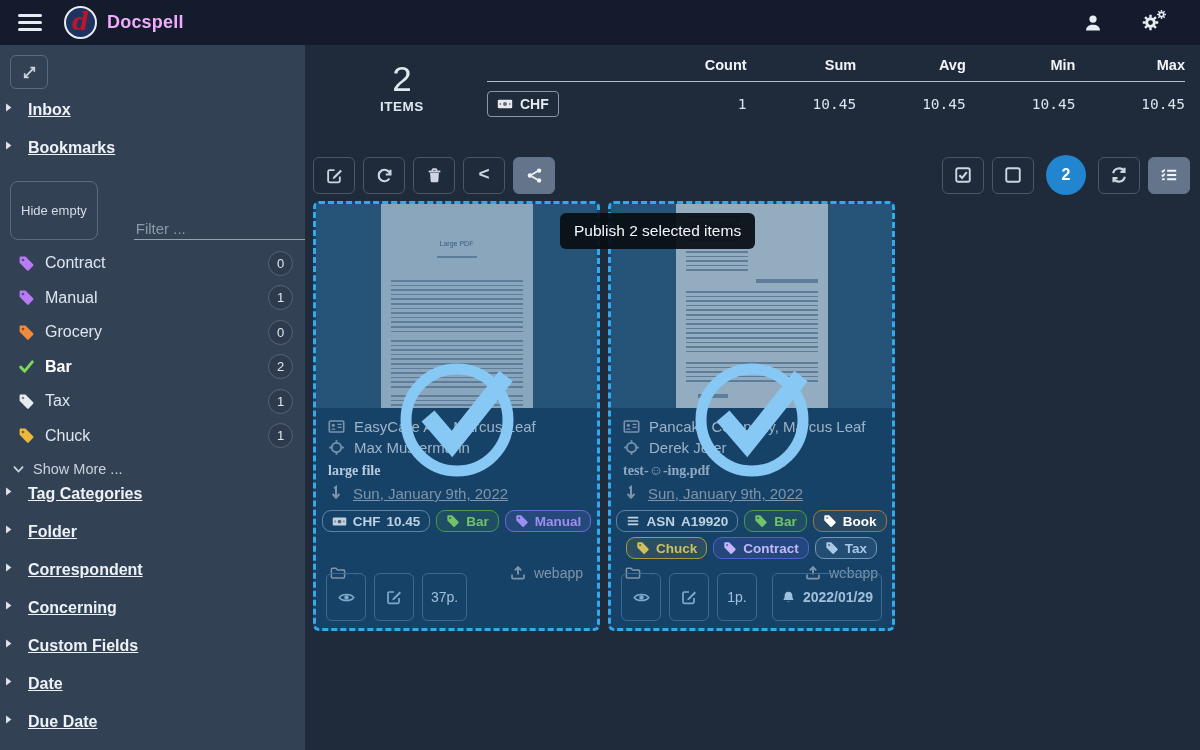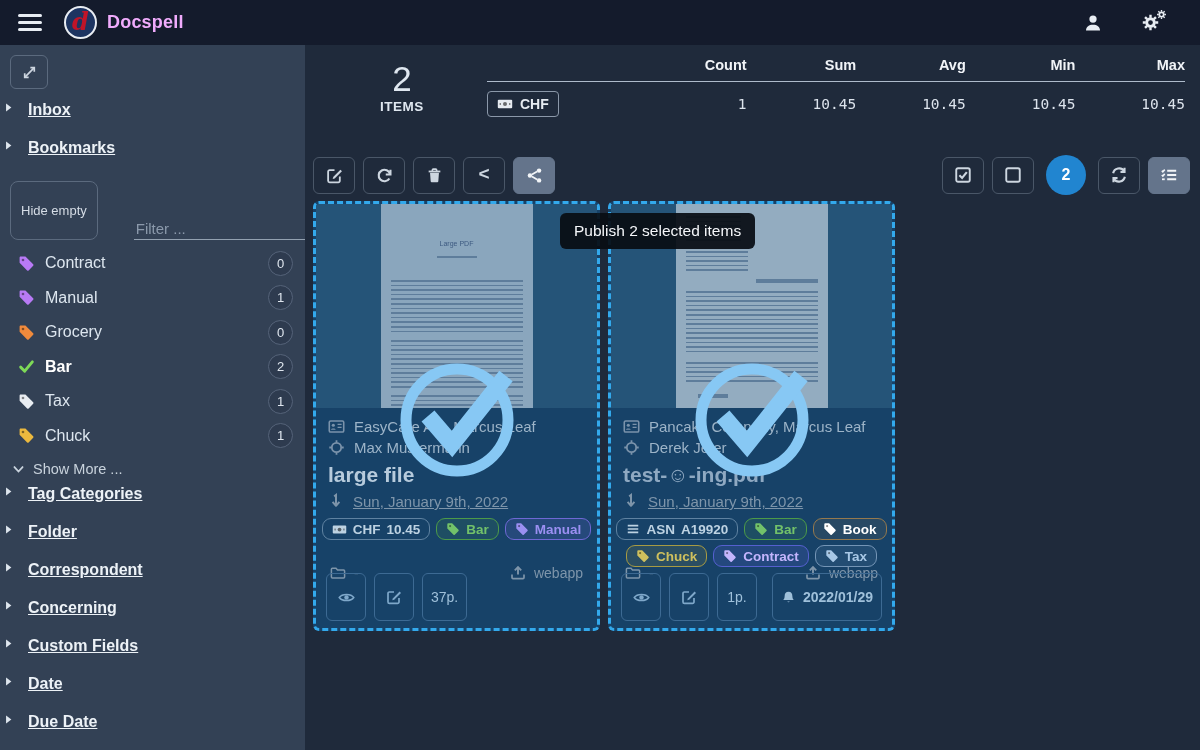--- a/index.html
+++ b/index.html
@@ -81,21 +81,21 @@
   .page .para2 { height:50px; margin-top:5px; }
   .page2-addr { width:55px; height:26px; margin-top:4px; }
   .page2-addr2 { width:62px; height:20px; margin-top:9px; }
   .page2-dateline { width:62px; height:4px; margin-left:auto; margin-top:8px; background:#5e7d9b; }
   .page2-para { height:64px; margin-top:8px; }
   .page2-sig { width:30px; height:4px; margin-top:10px; margin-left:12px; background:#5e7d9b; }
   .check-overlay { position:absolute; left:50%; top:148px; transform:translateX(-50%); pointer-events:none; }
   .card-body { padding:6px 12px 0 12px; }
   .meta-line { display:flex; align-items:center; gap:9px; font-size:15px; color:#9db4c8; margin-top:4px; }
   .meta-line .ic { color:#7b93ab; }
-  .card-title { font-size:21px; font-weight:bold; color:#b7cbdc; margin:7px 0 6px 0; }
+  .card-title { font-size:14px; font-weight:bold; color:#b7cbdc; margin:7px 0 6px 0;font-family:Liberation Serif, serif; }
   .date-line { display:flex; align-items:flex-start; gap:9px; font-size:15px; color:#7e95aa; margin:2px 0 8px 0;text-decoration:underline; }
   .tag-rows { display:flex; flex-direction:column; gap:5px; }
   .tag-rowc { display:flex; justify-content:center; gap:6px; }
   .badge { display:inline-flex; align-items:center; gap:6px; border:1px solid #5f82a1; border-radius:9px;
     padding:2.5px 9px; font-size:13.5px; font-weight:bold; color:#bdd2e2; white-space:nowrap; }
   .badge[data-color="green"]  { color:#72c26a; border-color:#4c9a49; background:rgba(76,154,73,.14); }
   .badge[data-color="violet"] { color:#9b8ff2; border-color:#6f68d4; background:rgba(111,104,212,.18); }
   .badge[data-color="brown"]  { color:#ffffff; border-color:#94794e; background:rgba(148,121,78,.14); }
   .badge[data-color="khaki"]  { color:#cfc05d; border-color:#a79b43; background:rgba(167,155,67,.14); }
   .badge[data-color="indigo"] { color:#c4b5fd; border-color:#5560cf; background:rgba(85,96,207,.22); }

